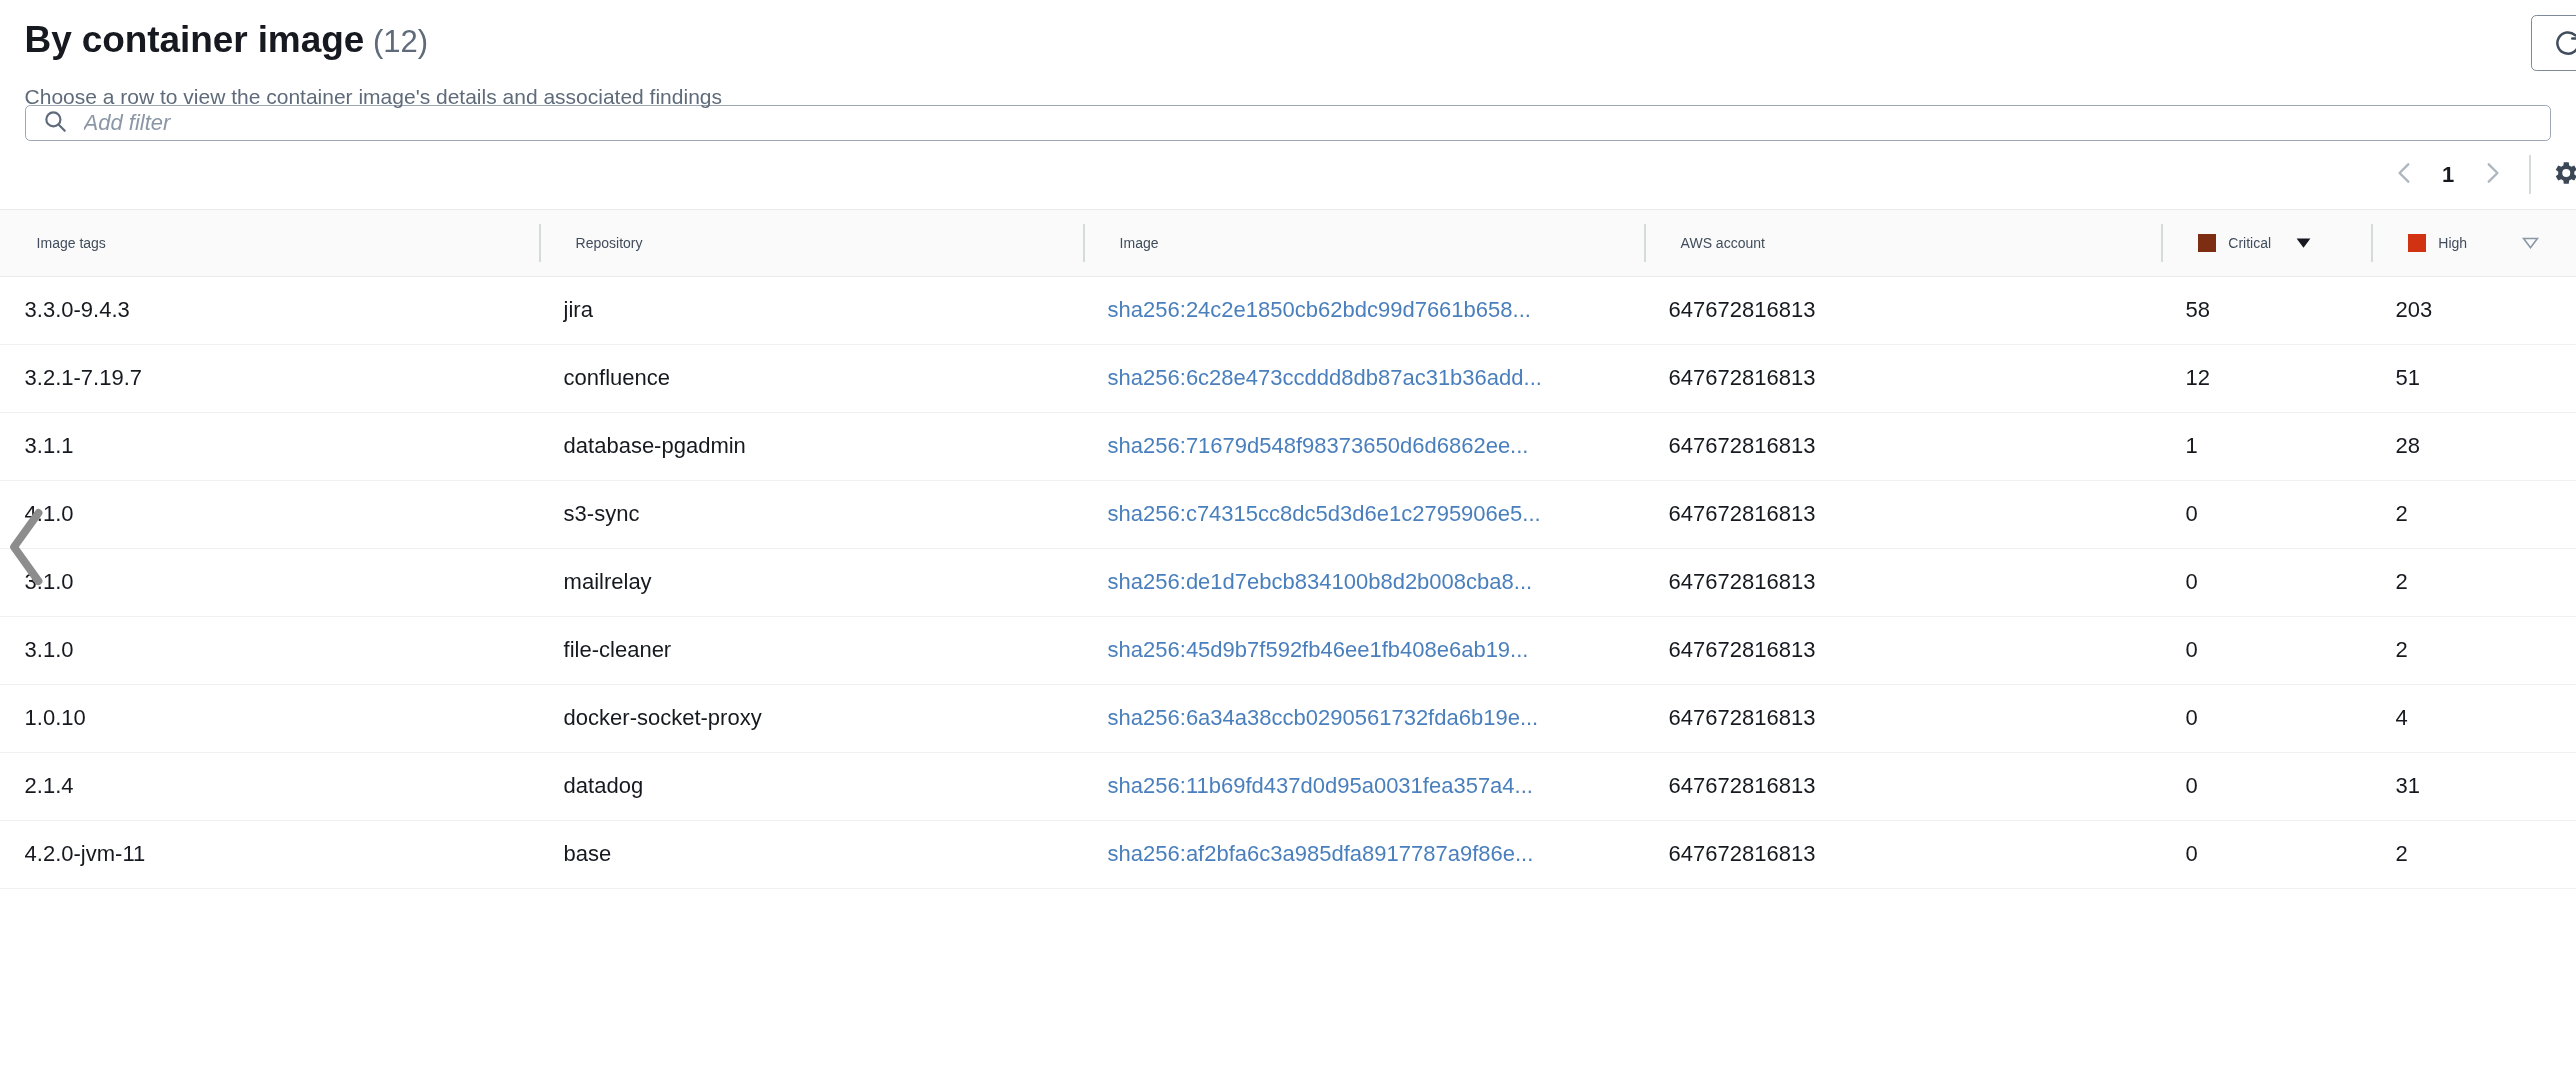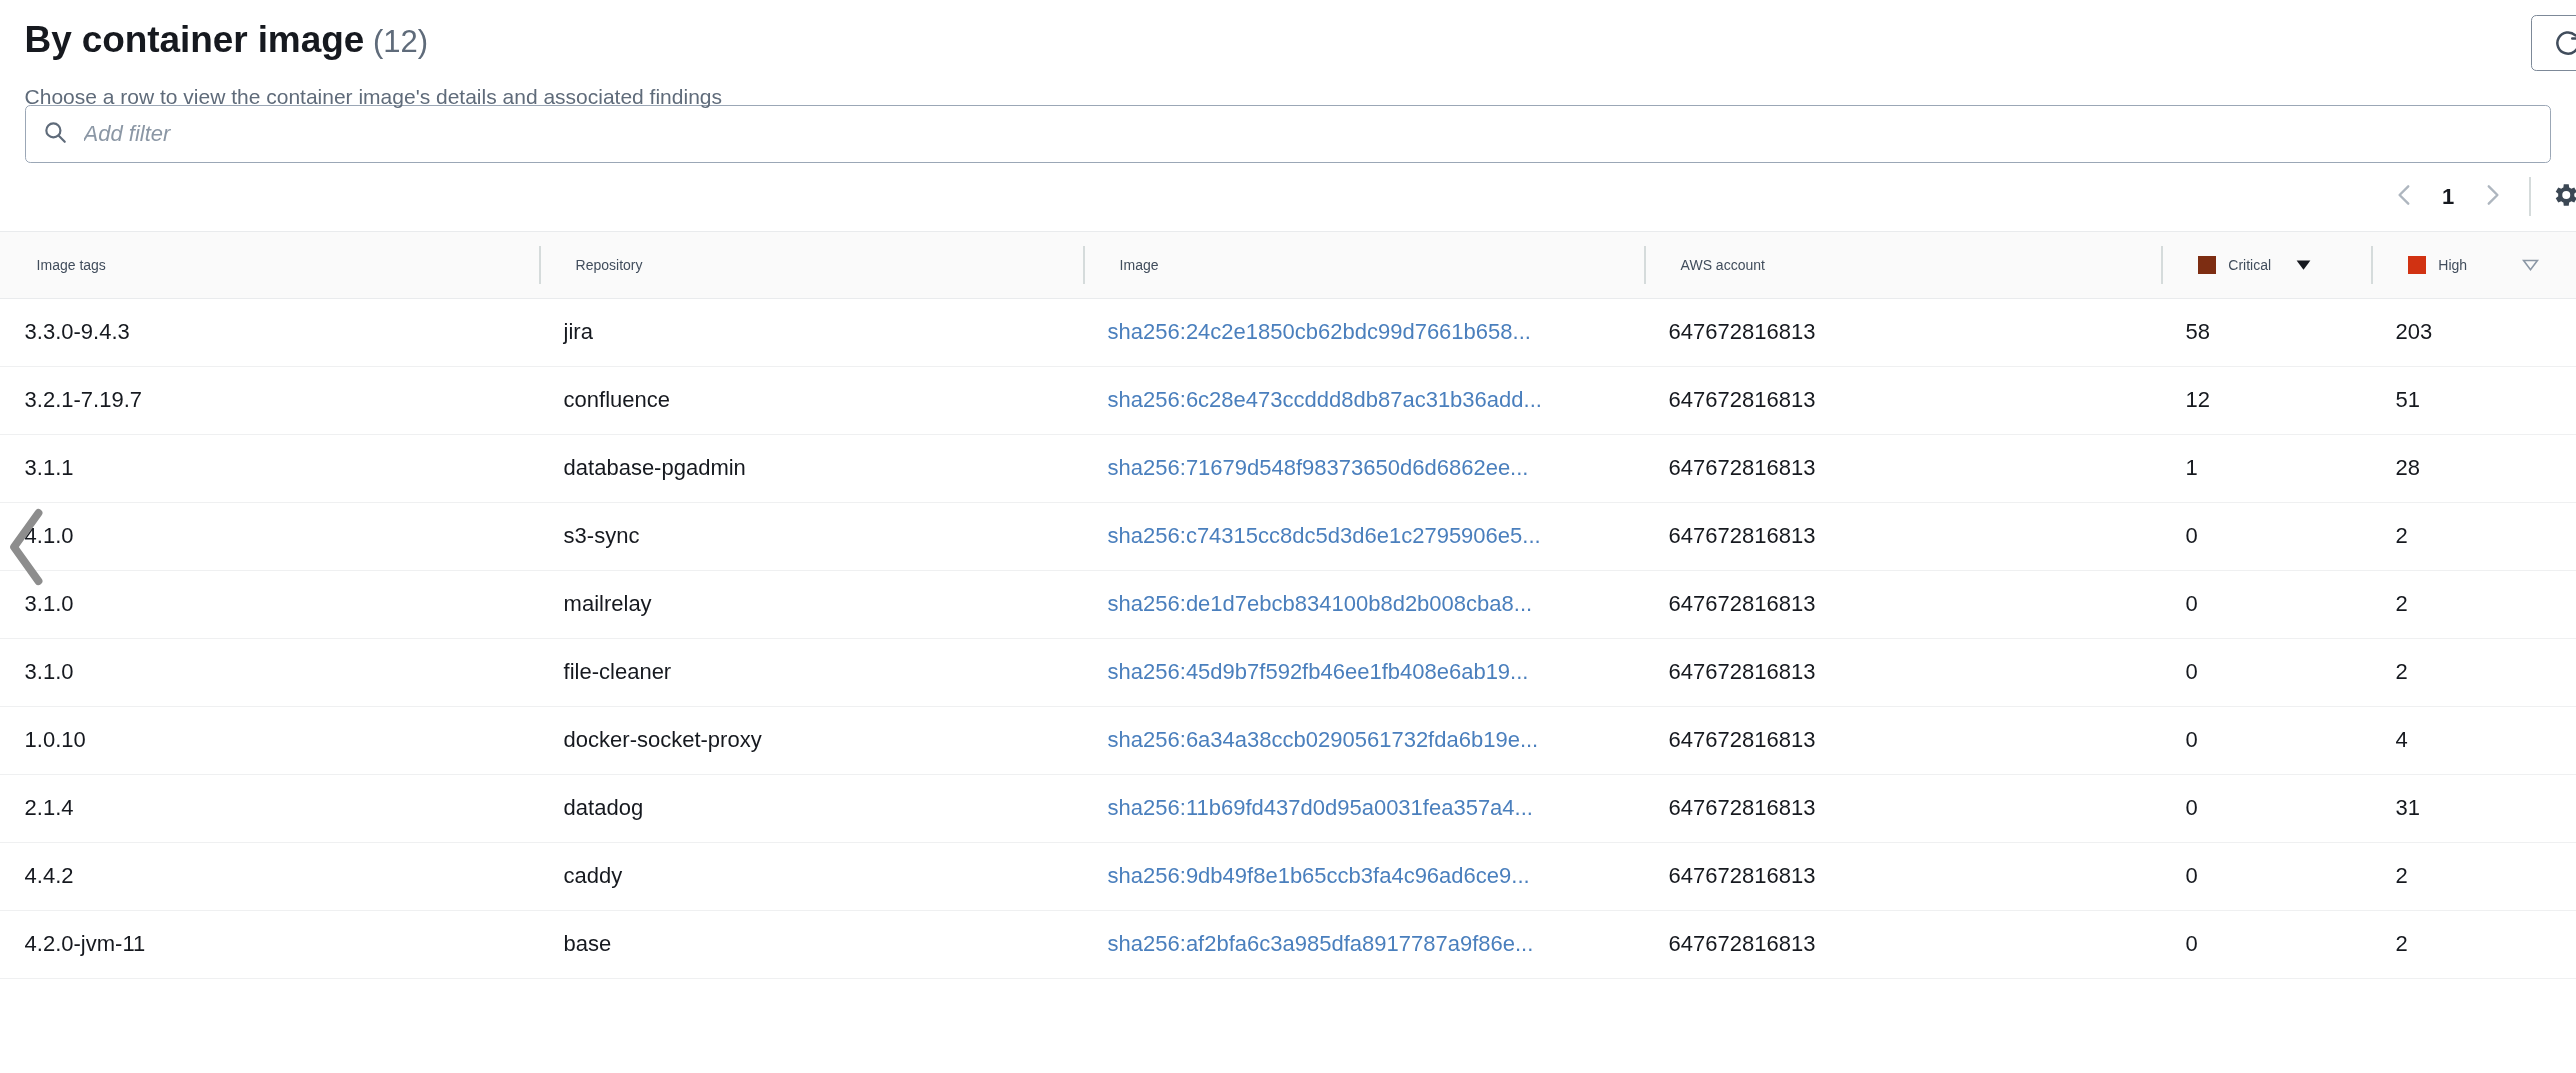--- a/index.html
+++ b/index.html
@@ -64,21 +64,21 @@
     align-items: center;
     justify-content: flex-start;
     padding-left: 21px;
     cursor: pointer;
   }
   .refresh-button svg { display: block; }
 
   
   .filter-wrap {
     margin: 8.8px 24.6px 0 24.6px;
-    height: 58px;
+    height: 36px;
     border: 1.8px solid #9ba7b6;
     border-radius: 5.3px;
     background: #ffffff;
     display: flex;
     align-items: center;
     padding: 0 16px;
     gap: 14px;
   }
   .filter-input {
     flex: 1;
@@ -407,29 +407,20 @@
         <tr>
           <td>2.1.4</td>
           <td>datadog</td>
           <td class="link-cell"><a>sha256:11b69fd437d0d95a0031fea357a4...</a></td>
           <td>647672816813</td>
           <td class="num">0</td>
           <td class="num">31</td>
           <td class="num">147</td>
         </tr>
         <tr>
-          <td>4.4.2</td>
-          <td>caddy</td>
-          <td class="link-cell"><a>sha256:9db49f8e1b65ccb3fa4c96ad6ce9...</a></td>
-          <td>647672816813</td>
-          <td class="num">0</td>
-          <td class="num">2</td>
-          <td class="num">3</td>
-        </tr>
-        <tr>
           <td>4.2.0-jvm-11</td>
           <td>base</td>
           <td class="link-cell"><a>sha256:af2bfa6c3a985dfa8917787a9f86e...</a></td>
           <td>647672816813</td>
           <td class="num">0</td>
           <td class="num">2</td>
           <td class="num">3</td>
         </tr>
       </tbody>
   </table>

